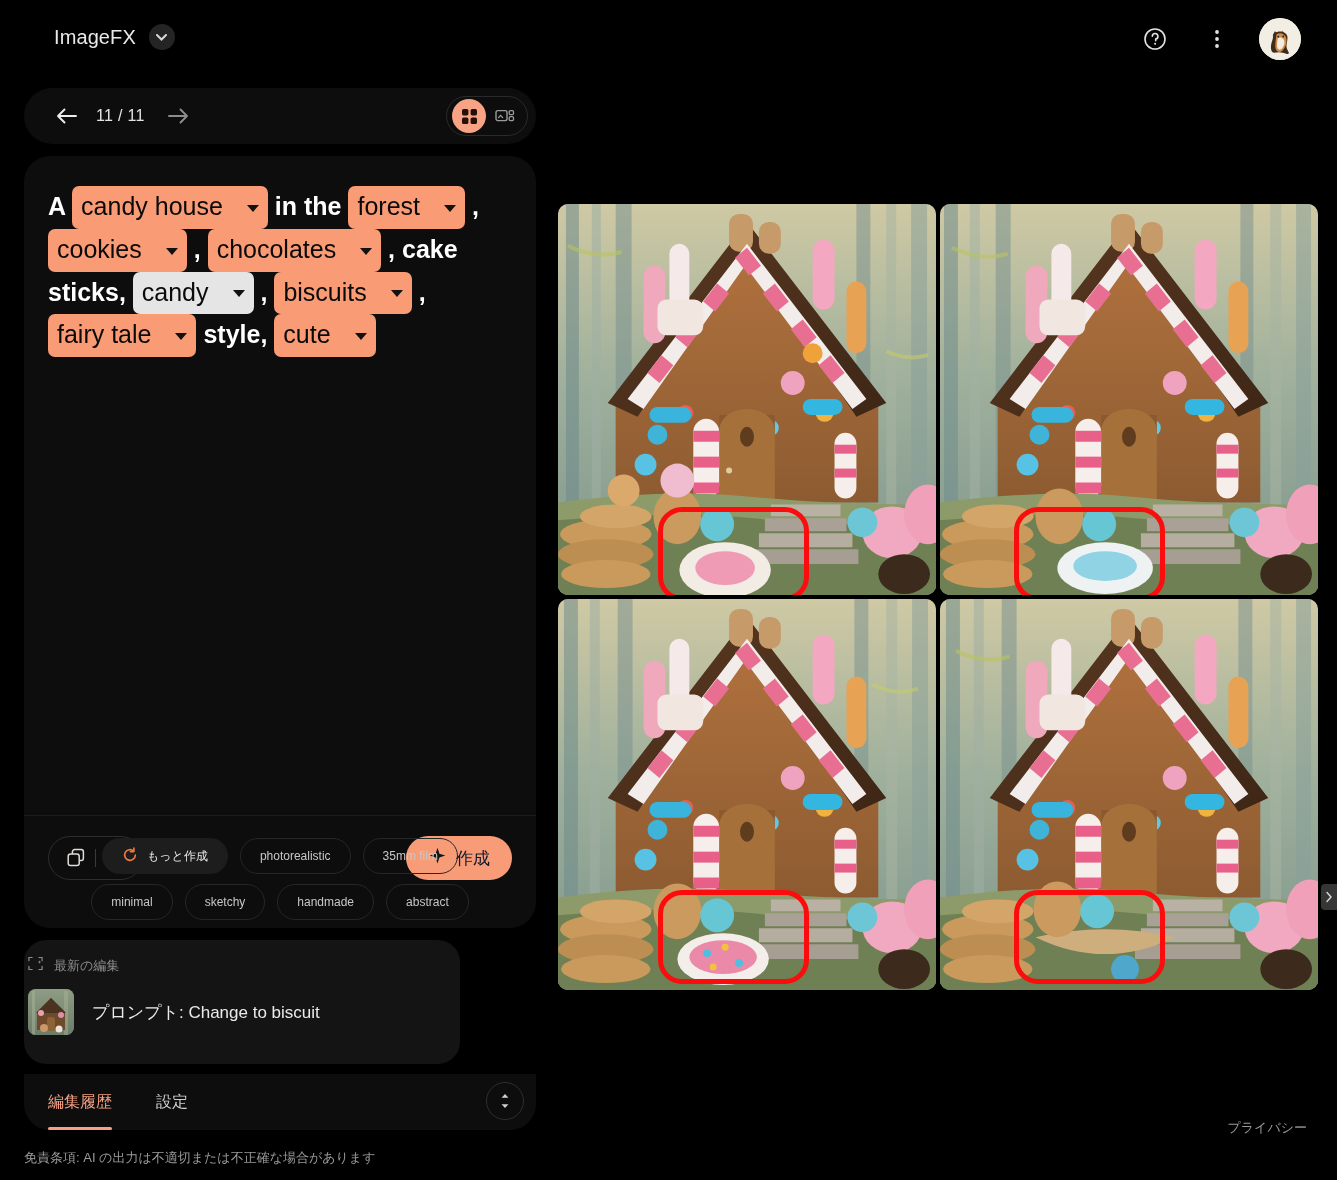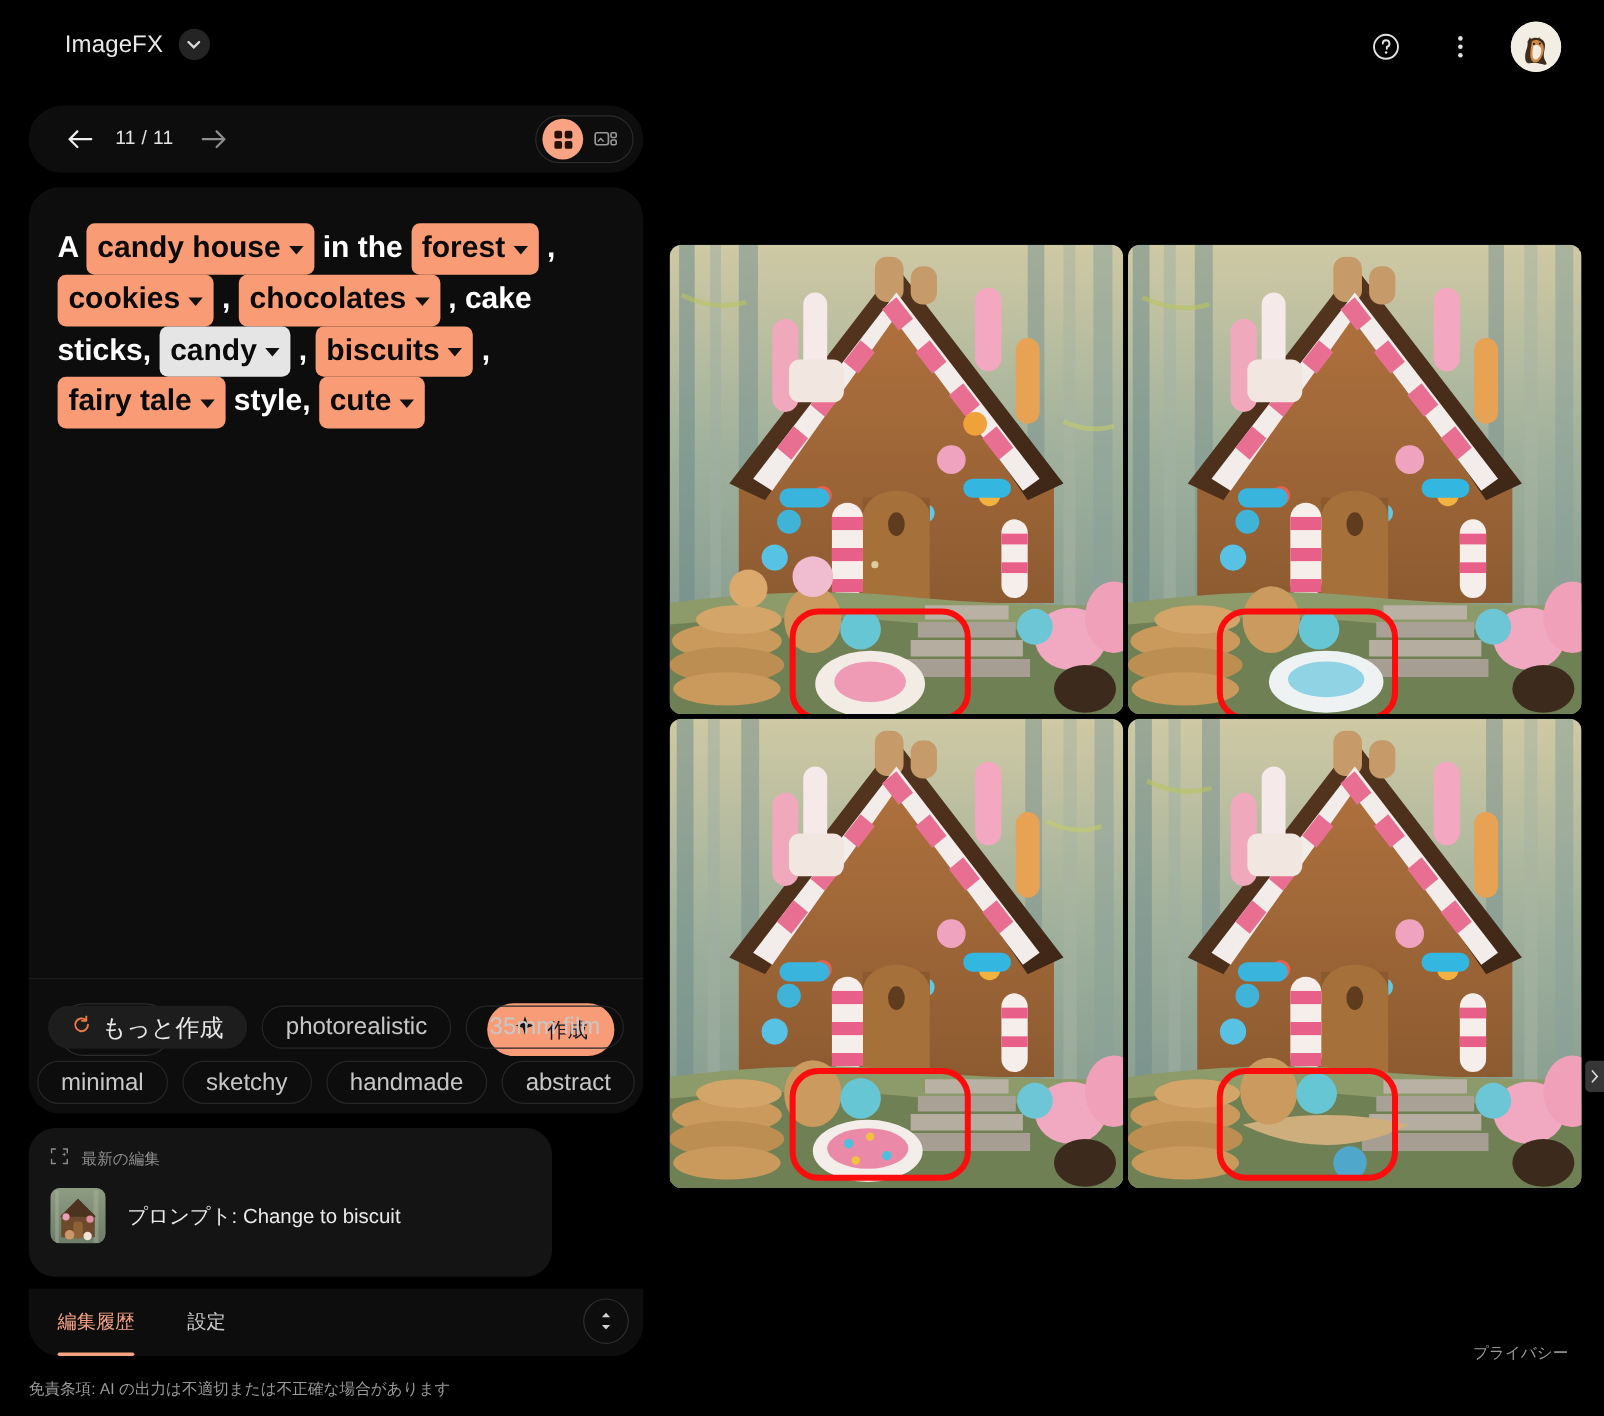--- a/index.html
+++ b/index.html
@@ -75,24 +75,24 @@
   .prompt-card {
     margin-top: 12px; width: 512px; height: 772px;
     background: #0d0d0d; border-radius: 26px; position: relative;
   }
   .prompt-text {
     padding: 30px 24px 0 24px;
     font-size: 25px; line-height: 1.55; color: #ffffff;
     font-weight: 700;
   }
   .chip {
-    display: inline-flex; align-items: center; gap: 7px;
+    display: inline-flex; align-items: center; gap: 24px;
     background: #f99b75; color: #0a0a0a;
     border-radius: 7px; padding: 1px 9px 3px 9px;
-    font-weight: 700; font-size: 25px;
+    font-weight: 400; font-size: 25px;
     cursor: pointer; vertical-align: baseline;
   }
   .chip.light { background: #e5e5e5; }
   .chip-caret {
     width: 0; height: 0; border-left: 6px solid transparent;
     border-right: 6px solid transparent; border-top: 7px solid #111;
     position: relative; top: 2px;
   }
   .plain { color: #fff; font-weight: 700; }
 
@@ -118,28 +118,28 @@
     position: absolute; left: 0; right: 0; bottom: 112px; height: 1px; background: #1c1c1c;
   }
   .style-rows {
     position: absolute; left: 0; right: 0; bottom: 8px;
     display: flex; flex-direction: column; align-items: center; gap: 10px;
   }
   .style-row { display: flex; gap: 12px; justify-content: center; }
   .style-chip {
     height: 36px; border-radius: 18px; border: 1px solid #262626;
     display: flex; align-items: center; padding: 0 19px; gap: 9px;
-    font-size: 20px; color: #c7c7c7; cursor: pointer; white-space: nowrap;
+    font-size: 12px; color: #c7c7c7; cursor: pointer; white-space: nowrap;
   }
   .style-chip.filled { background: #1d1d1d; border-color: transparent; color: #e8e8e8; }
 
   
   .history-card {
     margin-top: 12px; width: 436px; height: 124px;
-    background: #141414; border-radius: 22px; padding: 16px 18px;
+    background: #141414; border-radius: 22px; padding: 16px 4px;
   }
   .hist-head { display: flex; align-items: center; gap: 11px; }
   .hist-head-label { font-size: 13px; color: #8e8e8e; }
   .hist-row { display: flex; align-items: center; gap: 18px; margin-top: 14px; }
   .hist-thumb {
     width: 46px; height: 46px; border-radius: 8px; overflow: hidden;
     background: #5f6a55; flex: none; position: relative;
   }
   .hist-label { font-size: 17px; color: #eaeaea; }
 

